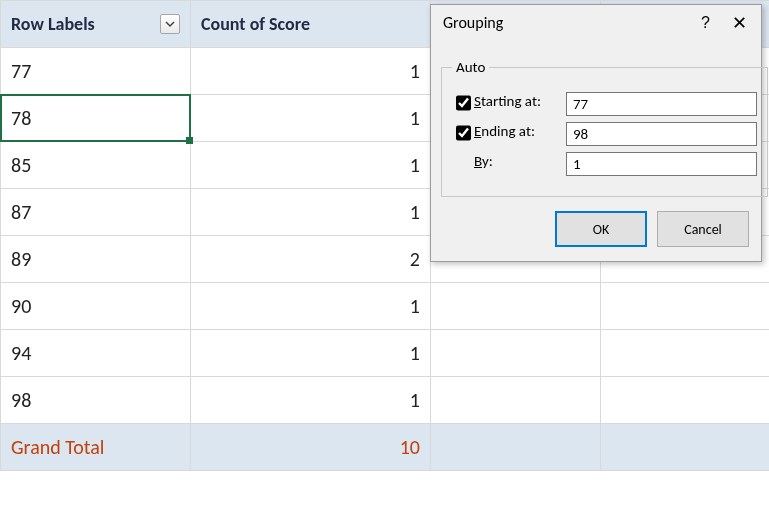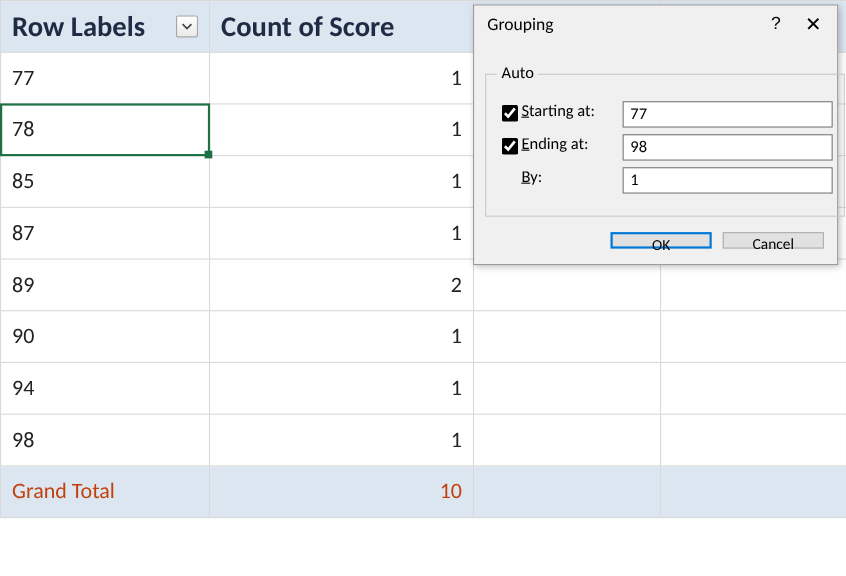--- a/index.html
+++ b/index.html
@@ -30,21 +30,21 @@
     height: 47px;
     padding: 0 10px;
     vertical-align: middle;
     white-space: nowrap;
   }
   .pivot th {
     background: #dce6f1;
     font-weight: bold;
     text-align: left;
     color: #1f2a44;
-    font-size: 26px;
+    font-size: 18px;
   }
   .pivot td { background: #fff; color: #222; }
   .grand td {
     background: #dce6f1;
     font-weight: normal;
     color: #c2410c;
   }
   .num { text-align: right; }
 
   .hdr-wrap {
@@ -86,21 +86,21 @@
     top: 4px;
     width: 332px;
     background: #f0f0f0;
     border: 1px solid #9c9c9c;
     box-shadow: 2px 2px 6px rgba(0,0,0,0.25);
     font-size: 15px;
     color: #000;
   }
   .titlebar {
     display: flex;
-    align-items: flex-start;
+    align-items: center;
     justify-content: space-between;
     padding: 8px 10px 8px 12px;
     font-size: 16px;
   }
   .titlebar .title { font-weight: normal; }
   .titlebar .ctrls { display: flex; align-items: center; gap: 18px; }
   .titlebar .help-btn { font-family: "Segoe UI", Arial, sans-serif; }
   .titlebar .close-btn { font-size: 18px; line-height: 1; padding: 0 4px; }
 
   fieldset.group {
@@ -136,21 +136,21 @@
   .underline-first::first-letter { text-decoration: underline; }
 
   .btn-row {
     display: flex;
     justify-content: flex-end;
     gap: 10px;
     padding: 6px 12px 14px 12px;
   }
   .btn {
     min-width: 92px;
-    height: 15px;
+    height: 36px;
     border: 1px solid #adadad;
     background: #e1e1e1;
     font-family: inherit;
     font-size: 14px;
     text-align: center;
   }
   .btn.primary {
     border: 2px solid #0078d7;
     background: #e1e1e1;
   }

